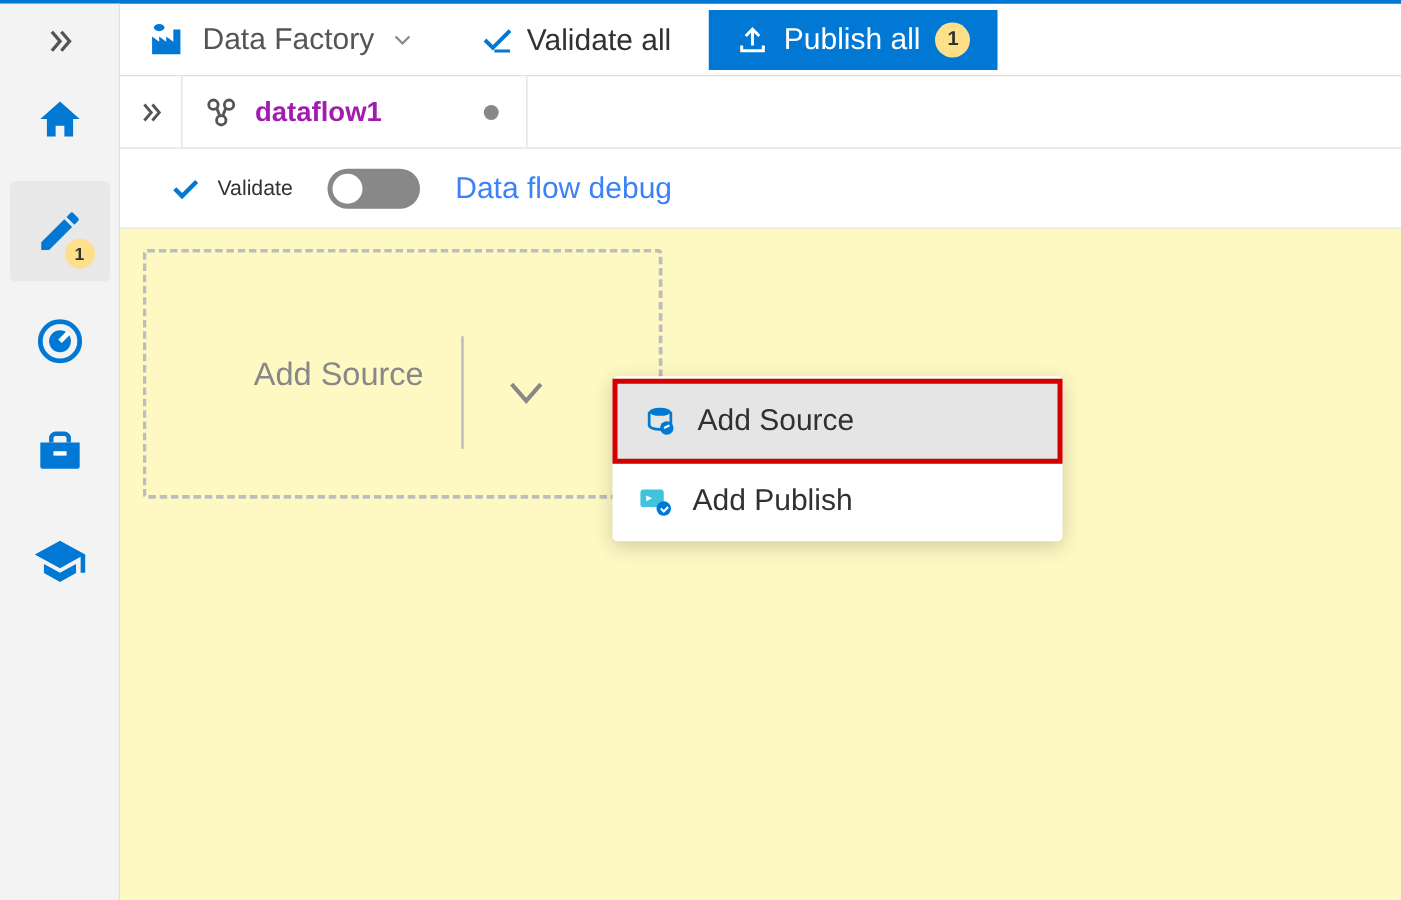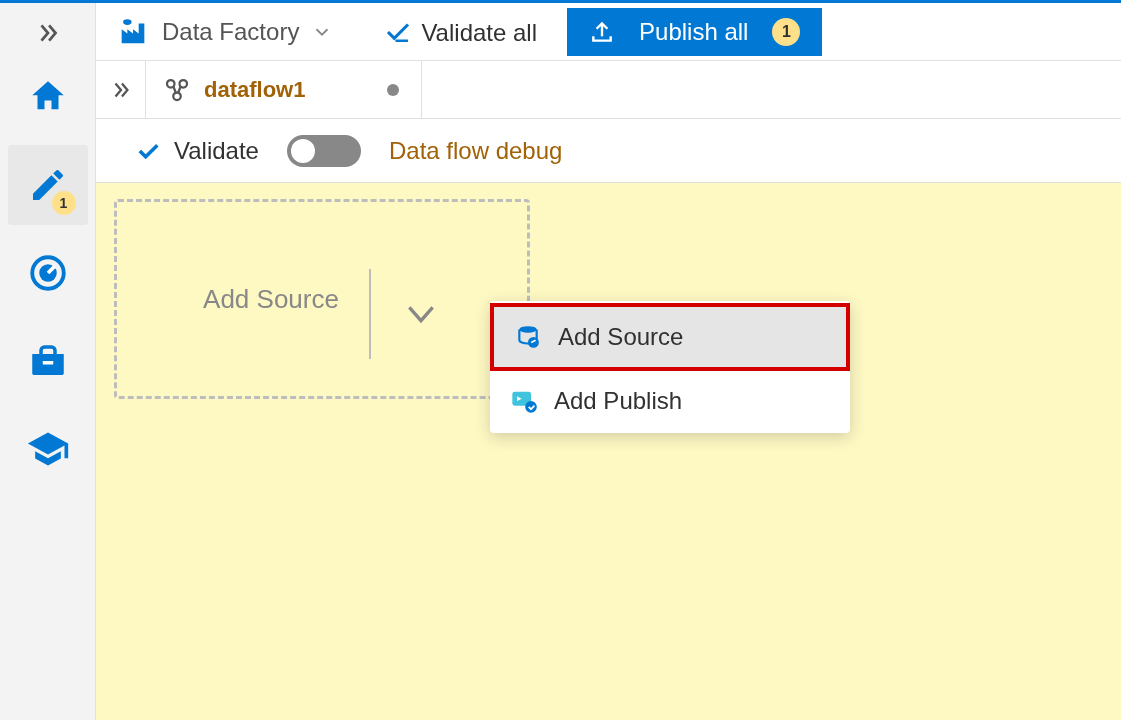--- a/index.html
+++ b/index.html
@@ -50,21 +50,21 @@
     padding: 0 20px;
     gap: 30px;
   }
   .brand { display: flex; align-items: center; gap: 12px; }
   .brand-label { font-size: 24px; color: #555; }
   .brand-chevron { color: #888; stroke: #888; }
   .validate-all { display: flex; align-items: flex-end; gap: 8px; cursor: pointer; margin-left: 20px; }
   .validate-all-label { font-size: 24px; color: #323130; }
   .publish-btn {
     background: #0078d4; color: #fff;
-    display: flex; align-items: center; gap: 24px;
+    display: flex; align-items: center; gap: 12px;
     padding: 10px 22px; font-size: 24px;
     cursor: pointer; border: none;
   }
   .publish-badge {
     background: #ffe08a; color: #323130;
     border-radius: 50%; width: 28px; height: 28px;
     font-size: 16px; font-weight: 600;
     display: flex; align-items: center; justify-content: center;
   }
 
@@ -76,40 +76,40 @@
   .tabrow-expand {
     width: 50px; display: flex; align-items: center; justify-content: center;
     cursor: pointer; border-right: 1px solid #e0e0e0;
   }
   .tab {
     display: flex; align-items: center; gap: 12px;
     padding: 0 22px 0 16px;
     border-right: 1px solid #e0e0e0;
     cursor: pointer;
   }
-  .tab-title { font-size: 22px; font-weight: 600; color: #a16207; }
+  .tab-title { font-size: 22px; font-weight: 600; color: #a21caf; }
   .tab-dirty { width: 12px; height: 12px; border-radius: 50%; background: #888; margin-left: 70px; }
 
   
   .flow-toolbar {
     display: flex; align-items: center; gap: 28px;
     height: 64px; padding-left: 38px;
     border-bottom: 1px solid #e0e0e0;
   }
   .validate-btn { display: flex; align-items: center; gap: 12px; cursor: pointer; }
-  .validate-label { font-size: 24px; color: #323130; }
+  .validate-label { font-size: 17px; color: #323130; }
   .toggle {
     width: 74px; height: 32px; border-radius: 16px;
     background: #888; position: relative; cursor: pointer;
   }
   .toggle-knob {
     position: absolute; left: 4px; top: 4px;
     width: 24px; height: 24px; border-radius: 50%; background: #fff;
   }
-  .toggle-label { font-size: 24px; color: #a16207; }
+  .toggle-label { font-size: 24px; color: #3b82f6; }
 
   
   .canvas { flex: 1; position: relative; background: #fef9c3; }
   .source-box {
     position: absolute; left: 18px; top: 16px;
     width: 416px; height: 200px;
     border: 3px dashed #bdbdbd; border-radius: 4px;
     display: flex; align-items: center; justify-content: center;
     cursor: pointer;
   }

